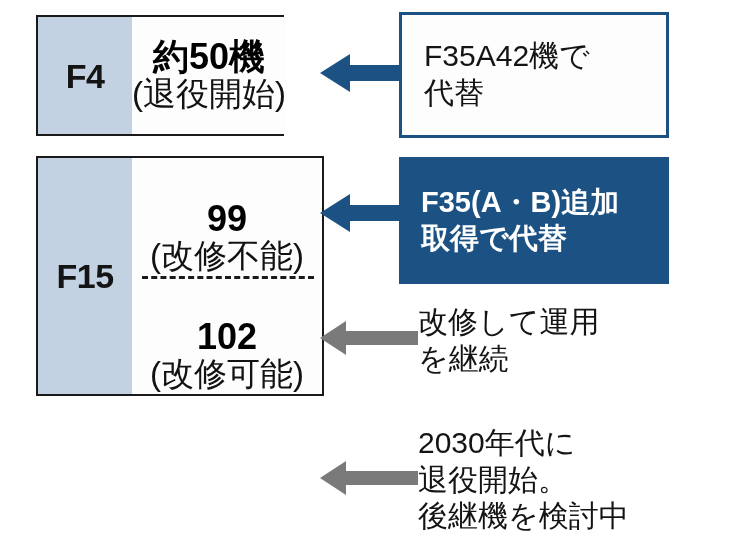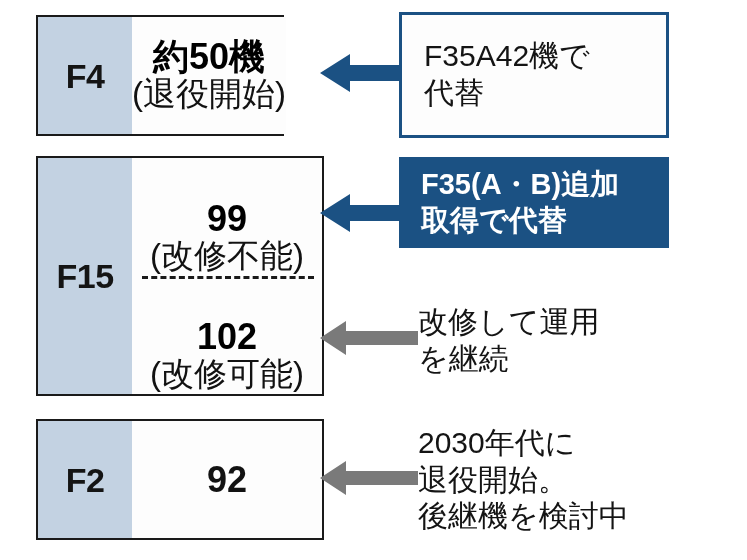--- a/index.html
+++ b/index.html
@@ -121,21 +121,21 @@
     padding-left: 22px;
   }
   .callout-outline .line {
     font-size: 30px;
     font-weight: 400;
     color: #141414;
     line-height: 1.22;
     white-space: nowrap;
   }
   .callout-filled {
-    left: 399px; top: 157px; width: 270px; height: 91px;
+    left: 399px; top: 157px; width: 270px; height: 127px;
     background: #1b5183;
     padding-left: 22px;
   }
   .callout-filled .line {
     font-size: 29px;
     font-weight: 700;
     color: #ffffff;
     line-height: 1.22;
     white-space: nowrap;
   }
@@ -219,28 +219,20 @@
 
   <svg class="arrow arrow-gray-1" viewBox="0 0 98 40">
     <polygon points="0,20 26,3 26,13 98,13 98,27 26,27 26,37" fill="#7a7a7a"></polygon>
   </svg>
 
   <div class="callout-text text-f15-lower">
     <span class="line">改修して運用</span>
     <span class="line">を継続</span>
   </div>
 
-  <div class="row-block row-f2">
-    <div class="label-cell">
-      <span class="label-text">F2</span>
-    </div>
-    <div class="value-cell">
-      <span class="num-plain">92</span>
-    </div>
-  </div>
 
   <svg class="arrow arrow-gray-2" viewBox="0 0 98 40">
     <polygon points="0,20 26,3 26,13 98,13 98,27 26,27 26,37" fill="#7a7a7a"></polygon>
   </svg>
 
   <div class="callout-text text-f2">
     <span class="line">2030年代に</span>
     <span class="line">退役開始。</span>
     <span class="line">後継機を検討中</span>
   </div>

